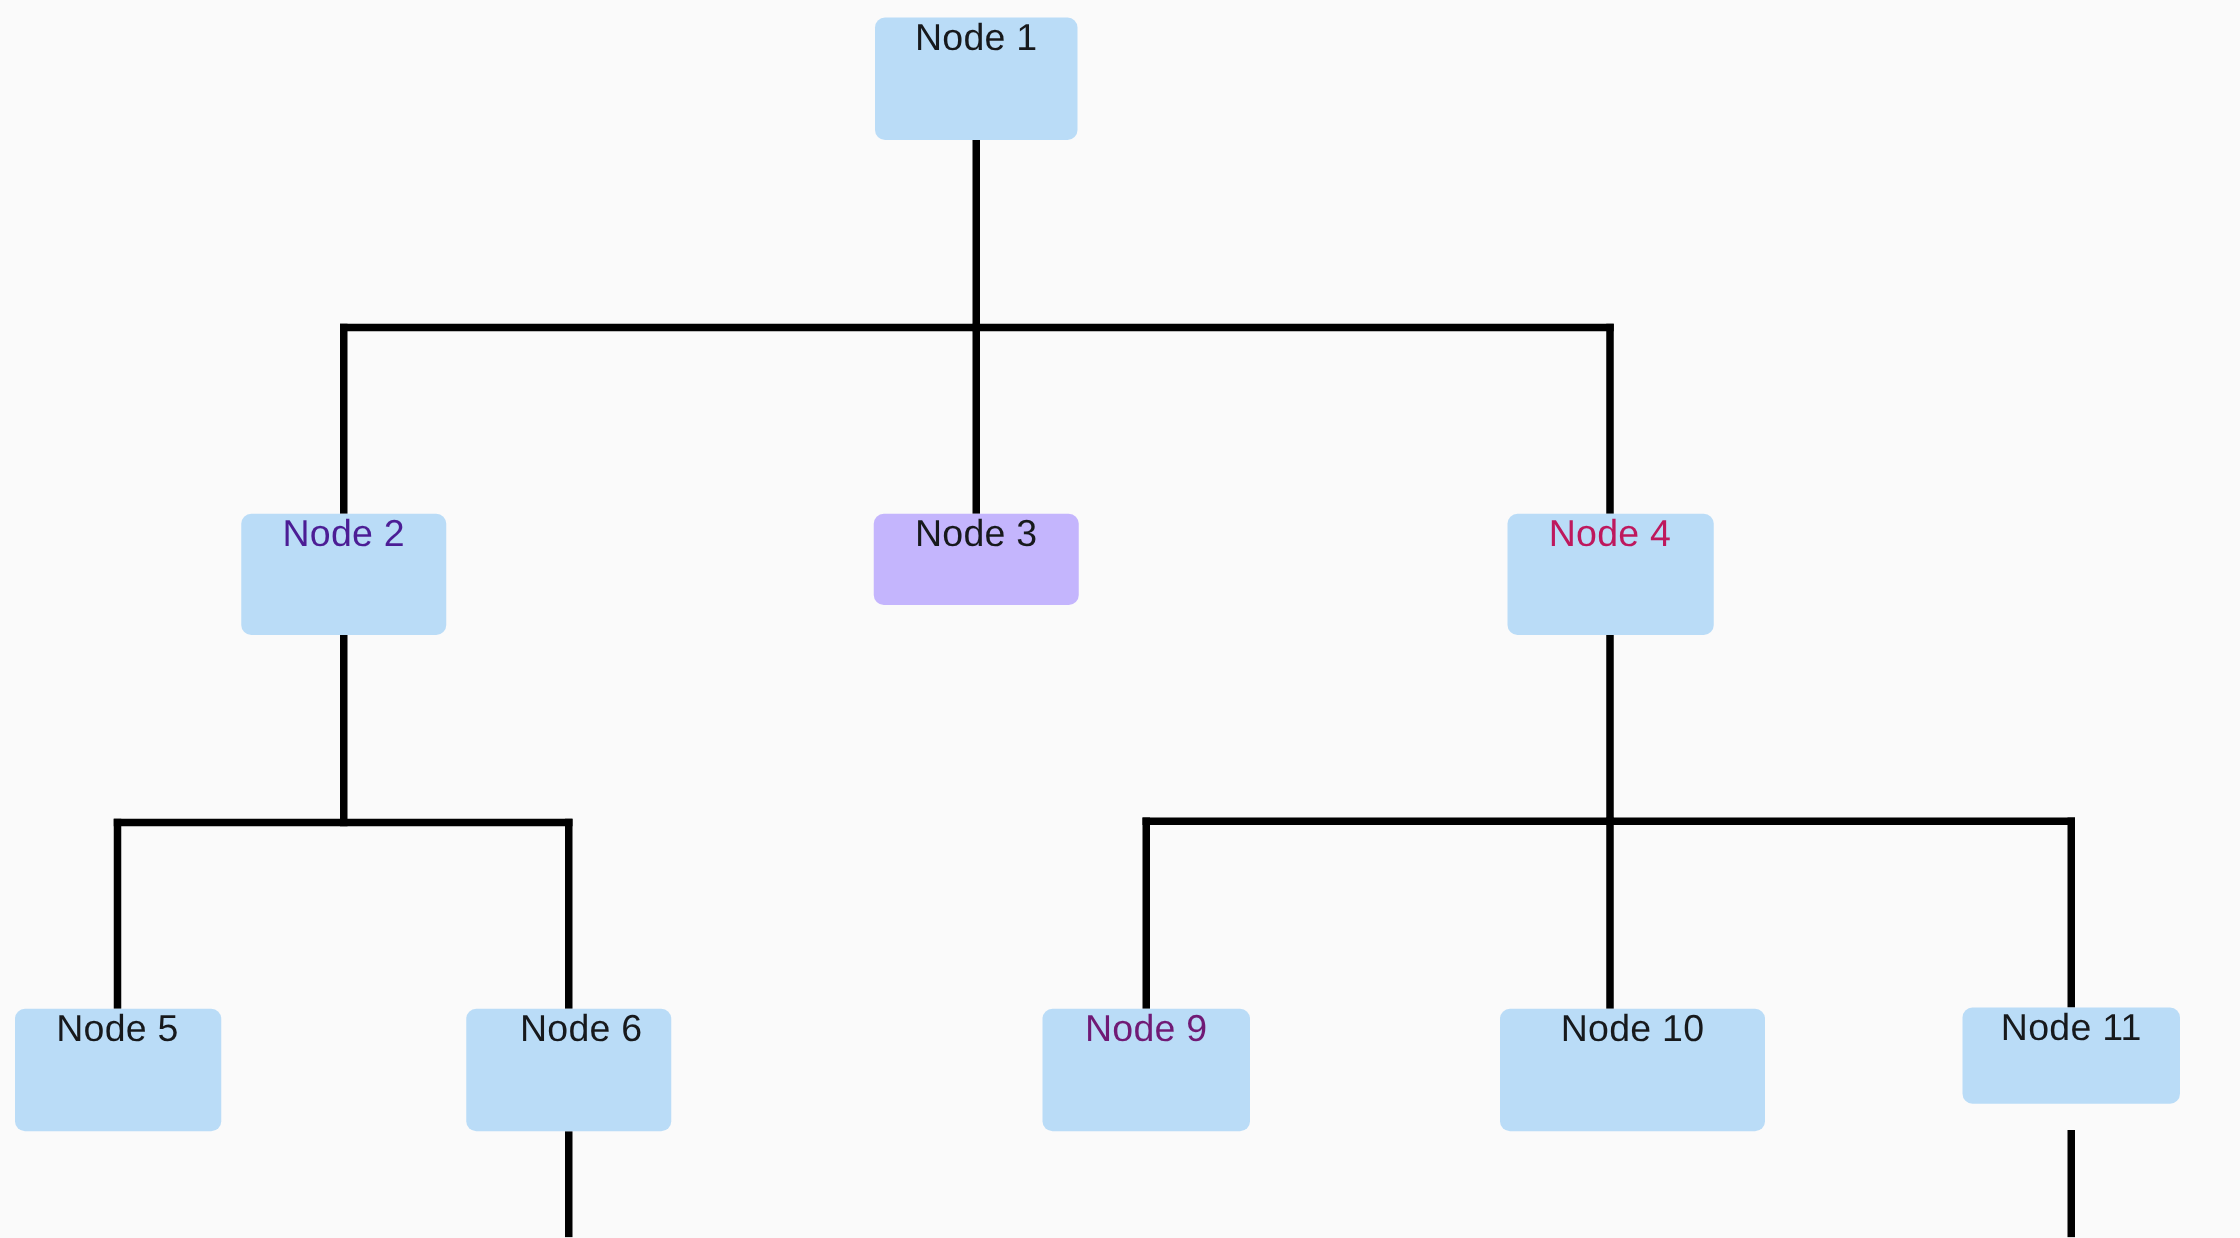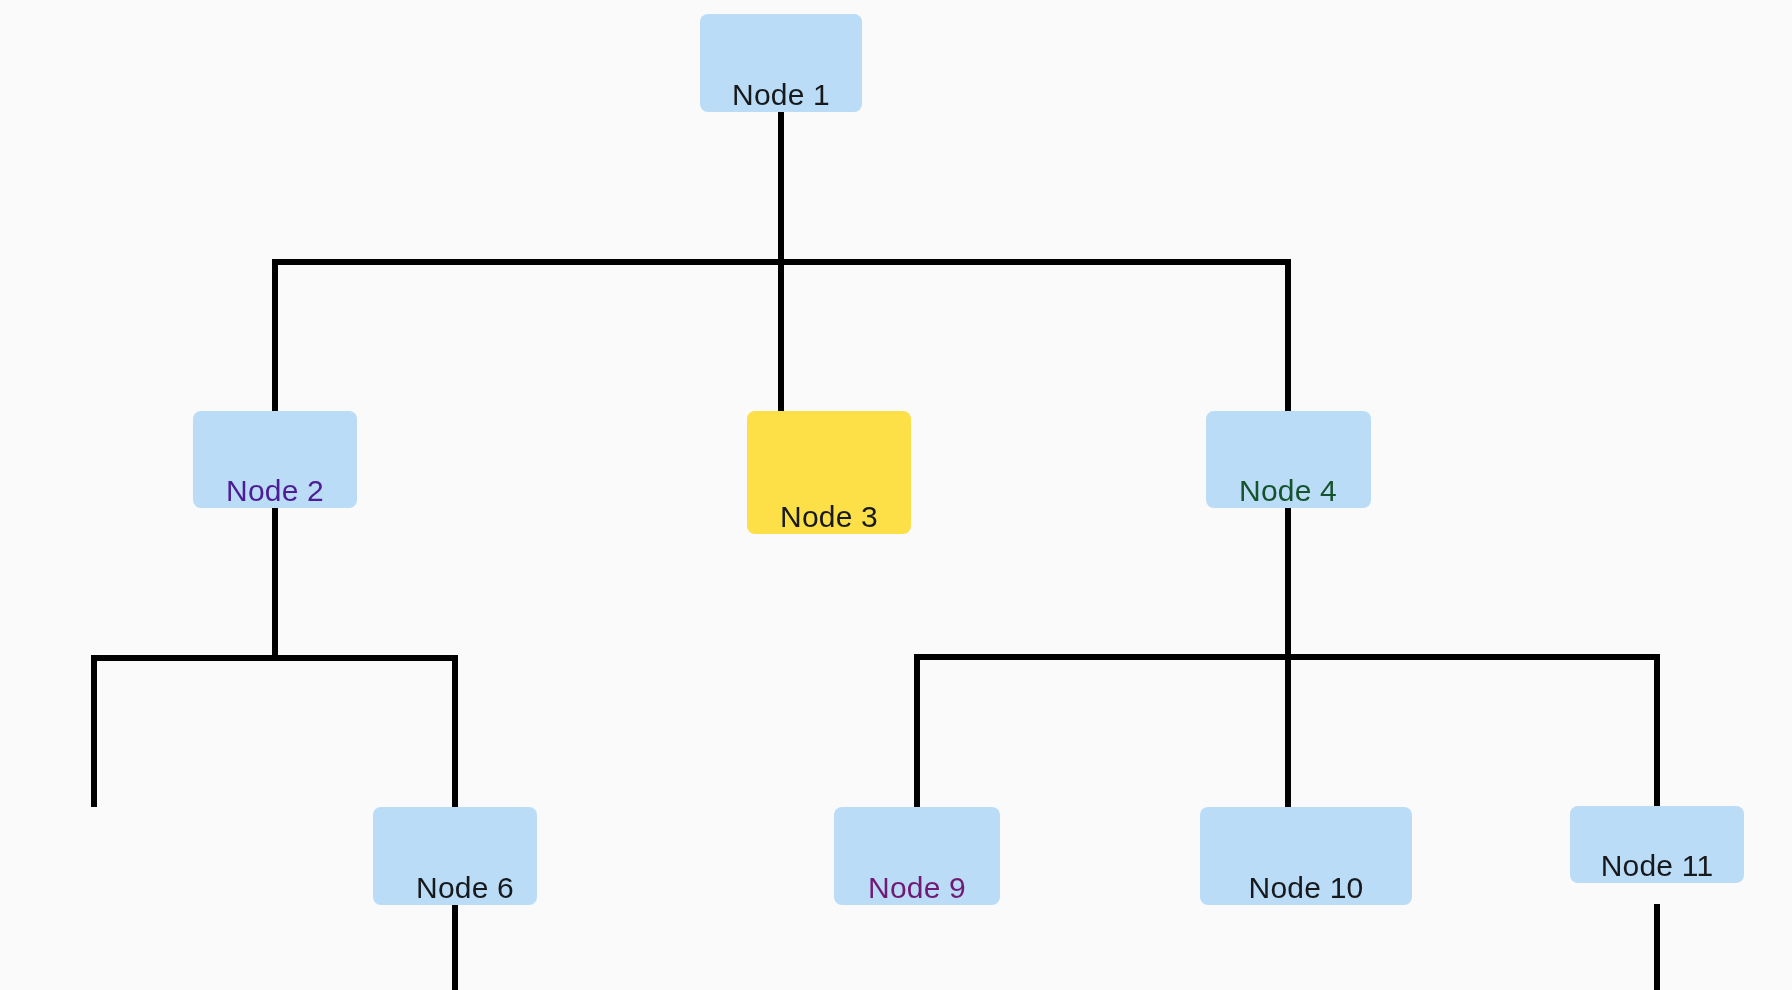--- a/index.html
+++ b/index.html
@@ -13,21 +13,21 @@
     overflow: hidden;
   }
 
   .edge-seg {
     position: absolute;
   }
 
   .tree-node {
     position: absolute;
     display: flex;
-    align-items: flex-end;
+    align-items: flex-start;
     justify-content: center;
     border-radius: 8px;
     font-size: 30px;
     font-weight: 400;
     letter-spacing: 0.2px;
     user-select: none;
     cursor: grab;
   }
 
   .tree-node .node-label {
@@ -53,25 +53,28 @@
     <div class="edge-seg" style="left: 1285px; top: 654px; width: 6px; height: 153px; background: rgb(0, 0, 0);"></div>
     <div class="edge-seg" style="left: 1654px; top: 654px; width: 6px; height: 152px; background: rgb(0, 0, 0);"></div>
     <div class="edge-seg" style="left: 452px; top: 905px; width: 6px; height: 85px; background: rgb(0, 0, 0);"></div>
     <div class="edge-seg" style="left: 1654px; top: 904px; width: 6px; height: 86px; background: rgb(0, 0, 0);"></div>
     <div class="tree-node" style="left: 700px; top: 14px; width: 162px; height: 98px; background: rgb(186, 220, 247); color: rgb(23, 25, 28); border-radius: 8px;">
       <span class="node-label">Node 1</span>
     </div>
     <div class="tree-node" style="left: 193px; top: 411px; width: 164px; height: 97px; background: rgb(186, 220, 247); color: #4c1d95; border-radius: 8px;">
       <span class="node-label">Node 2</span>
     </div>
-    <div class="tree-node" style="left: 699px; top: 411px; width: 164px; height: 123px; background: #fde047; color: rgb(23, 25, 28); border-radius: 8px; margin-left: 48px;">
+    <div class="tree-node" style="left: 699px; top: 411px; width: 164px; height: 73px; background: #c4b5fd; color: rgb(23, 25, 28); border-radius: 8px;">
       <span class="node-label">Node 3</span>
     </div>
-    <div class="tree-node" style="left: 1205.5px; top: 411px; width: 165px; height: 97px; background: rgb(186, 220, 247); color: #14532d; border-radius: 8px;">
+    <div class="tree-node" style="left: 1205.5px; top: 411px; width: 165px; height: 97px; background: rgb(186, 220, 247); color: #be185d; border-radius: 8px;">
       <span class="node-label">Node 4</span>
+    </div>
+    <div class="tree-node" style="left: 11.5px; top: 807px; width: 165px; height: 98px; background: rgb(186, 220, 247); color: rgb(23, 25, 28); border-radius: 8px;">
+      <span class="node-label">Node 5</span>
     </div>
     <div class="tree-node" style="left: 373px; top: 807px; width: 164px; height: 98px; background: rgb(186, 220, 247); color: rgb(23, 25, 28); border-radius: 8px; padding-left: 20px;">
       <span class="node-label">Node 6</span>
     </div>
     <div class="tree-node" style="left: 834px; top: 807px; width: 166px; height: 98px; background: rgb(186, 220, 247); color: #701a75; border-radius: 8px;">
       <span class="node-label">Node 9</span>
     </div>
     <div class="tree-node" style="left: 1200px; top: 807px; width: 212px; height: 98px; background: rgb(186, 220, 247); color: rgb(23, 25, 28); border-radius: 8px;">
       <span class="node-label">Node 10</span>
     </div>

